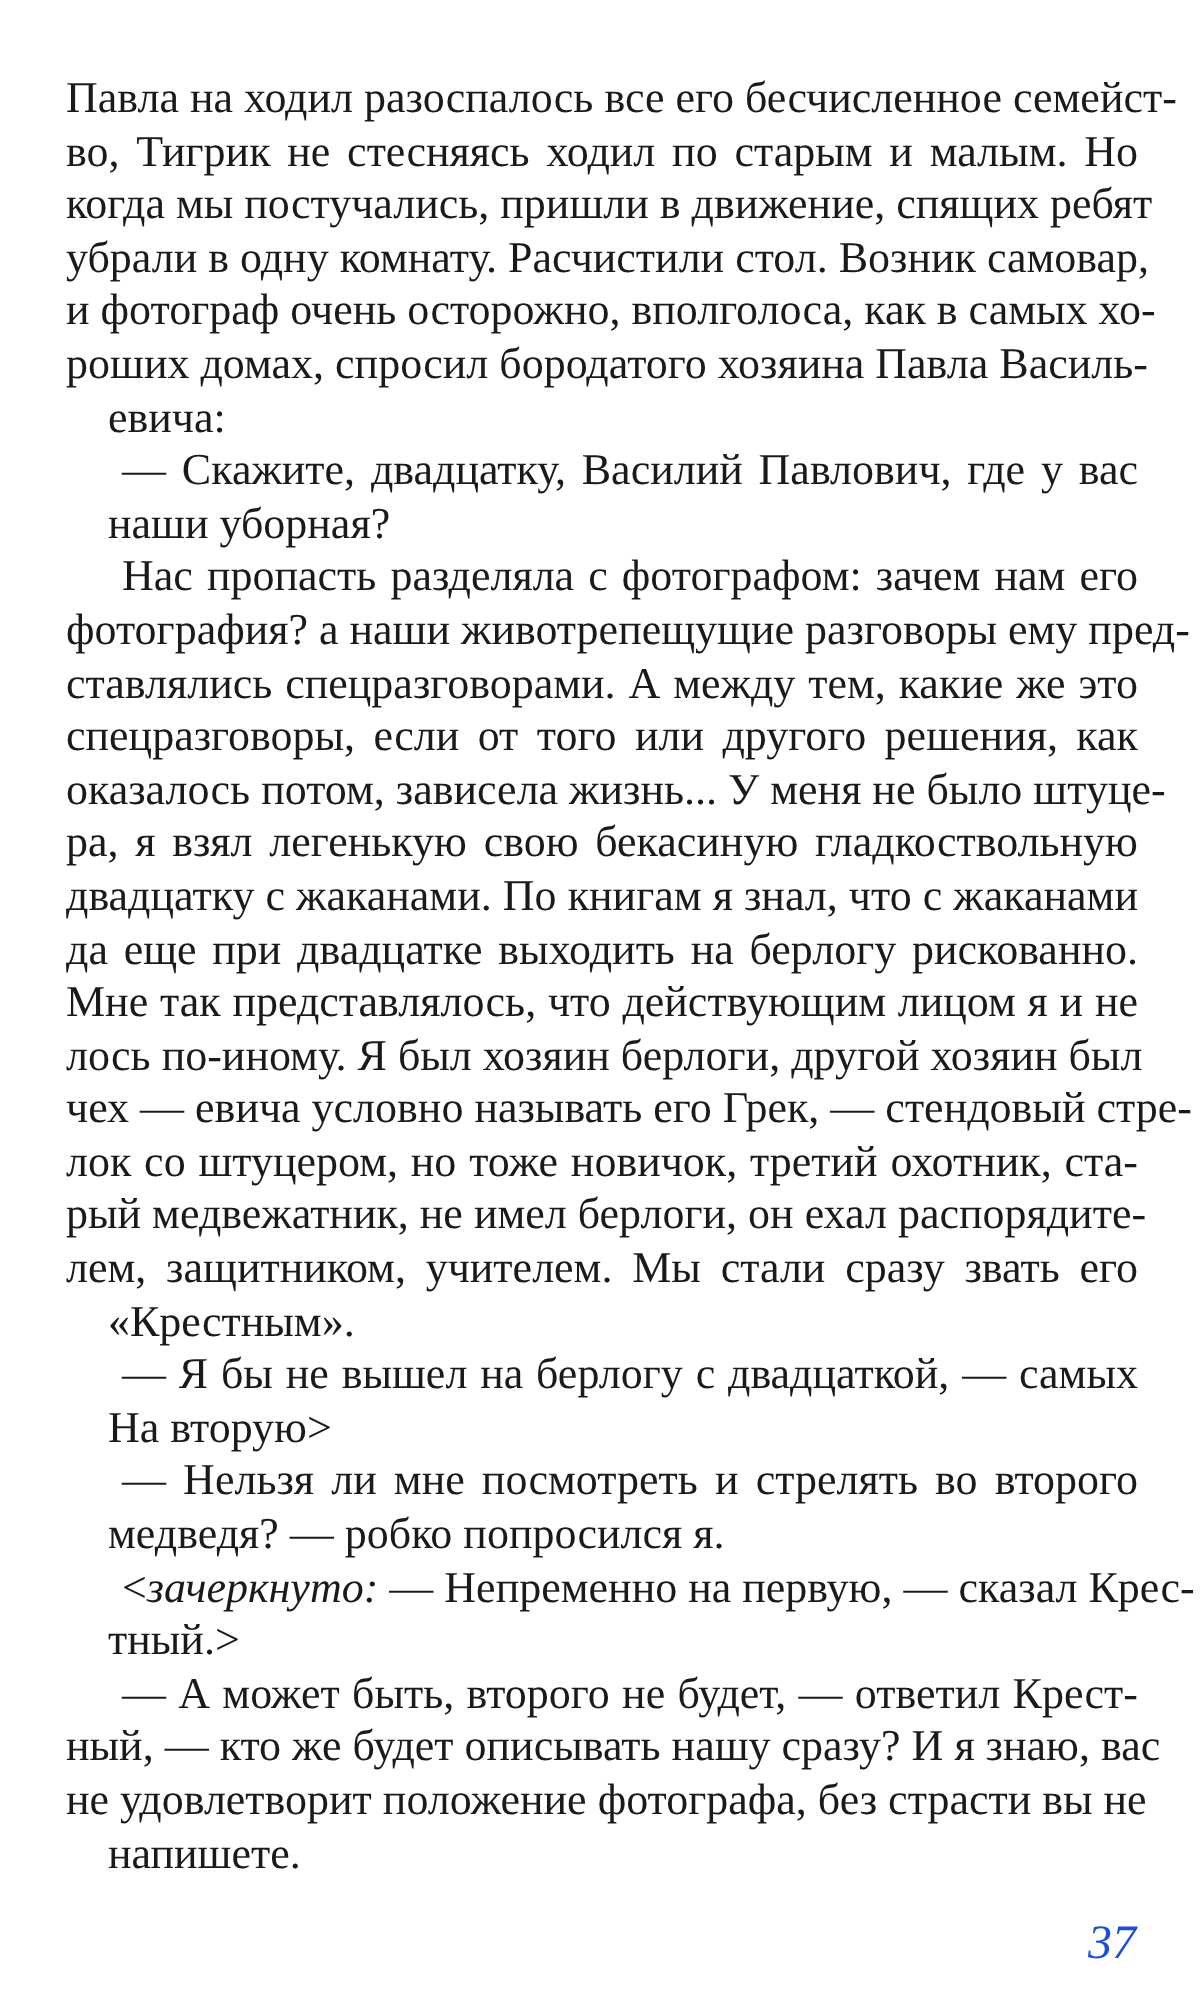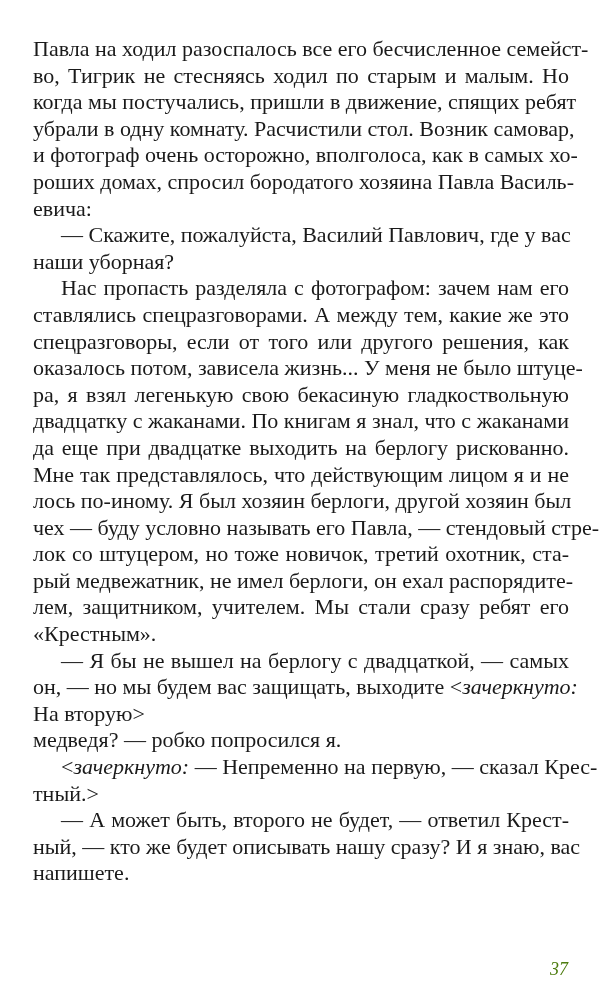--- a/index.html
+++ b/index.html
@@ -3,82 +3,84 @@
   <meta charset="utf-8">
   <style>
     html, body { margin: 0; padding: 0; background: #ffffff; }
     body { width: 600px; height: 999px; position: relative; overflow: hidden; }
     .page {
       position: absolute; left: 33px; top: 36px; width: 536px;
       font-family: "Liberation Serif", "DejaVu Serif", serif;
       font-size: 22px; line-height: 26.6px; color: #1a1a1a;
     }
     .line { display: block; white-space: nowrap; text-align: justify; text-align-last: justify; height: 26.6px; }
-    .line.last { text-align-last: left; }
+    .line.last { text-align-last: left; margin-left: 21px; }
     .line.indent { padding-left: 28px; }
     .it { font-style: italic; }
     .pagenum {
       position: absolute; right: 32px; top: 959px;
       font-family: "Liberation Serif", "DejaVu Serif", serif;
-      font-style: italic; font-size: 18px; color: #4d7c0f;
+      font-style: italic; font-size: 24px; color: #1d4ed8;
     }
   </style>
 </head>
 <body>
 
 <div class="page">
 
   <div>
     <span class="line">Павла на ходил разоспалось все его бесчисленное семейст-</span>
     <span class="line">во, Тигрик не стесняясь ходил по старым и малым. Но</span>
     <span class="line">когда мы постучались, пришли в движение, спящих ребят</span>
     <span class="line">убрали в одну комнату. Расчистили стол. Возник самовар,</span>
     <span class="line">и фотограф очень осторожно, вполголоса, как в самых хо-</span>
     <span class="line">роших домах, спросил бородатого хозяина Павла Василь-</span>
     <span class="line last">евича:</span>
   </div>
 
   <div>
-    <span class="line indent">— Скажите, пожалуйста, Василий Павлович, где у вас</span>
+    <span class="line indent">— Скажите, двадцатку, Василий Павлович, где у вас</span>
     <span class="line last">наши уборная?</span>
   </div>
 
   <div>
     <span class="line indent">Нас пропасть разделяла с фотографом: зачем нам его</span>
+    <span class="line">фотография? а наши животрепещущие разговоры ему пред-</span>
     <span class="line">ставлялись спецразговорами. А между тем, какие же это</span>
     <span class="line">спецразговоры, если от того или другого решения, как</span>
     <span class="line">оказалось потом, зависела жизнь... У меня не было штуце-</span>
     <span class="line">ра, я взял легенькую свою бекасиную гладкоствольную</span>
     <span class="line">двадцатку с жаканами. По книгам я знал, что с жаканами</span>
     <span class="line">да еще при двадцатке выходить на берлогу рискованно.</span>
     <span class="line">Мне так представлялось, что действующим лицом я и не</span>
     <span class="line">лось по-иному. Я был хозяин берлоги, другой хозяин был</span>
-    <span class="line">чех — буду условно называть его Павла, — стендовый стре-</span>
+    <span class="line">чех — евича условно называть его Грек, — стендовый стре-</span>
     <span class="line">лок со штуцером, но тоже новичок, третий охотник, ста-</span>
     <span class="line">рый медвежатник, не имел берлоги, он ехал распорядите-</span>
-    <span class="line">лем, защитником, учителем. Мы стали сразу ребят его</span>
+    <span class="line">лем, защитником, учителем. Мы стали сразу звать его</span>
     <span class="line last">«Крестным».</span>
   </div>
 
   <div>
     <span class="line indent">— Я бы не вышел на берлогу с двадцаткой, — самых</span>
-    <span class="line"><span>он, — но мы будем вас защищать, выходите &lt;</span><span class="it">зачеркнуто:</span></span>
     <span class="line last">На вторую&gt;</span>
   </div>
 
   <div>
+    <span class="line indent">— Нельзя ли мне посмотреть и стрелять во второго</span>
     <span class="line last">медведя? — робко попросился я.</span>
   </div>
 
   <div>
     <span class="line indent"><span>&lt;</span><span class="it">зачеркнуто:</span> <span>— Непременно на первую, — сказал Крес-</span></span>
     <span class="line last">тный.&gt;</span>
   </div>
 
   <div>
     <span class="line indent">— А может быть, второго не будет, — ответил Крест-</span>
     <span class="line">ный, — кто же будет описывать нашу сразу? И я знаю, вас</span>
+    <span class="line">не удовлетворит положение фотографа, без страсти вы не</span>
     <span class="line last">напишете.</span>
   </div>
 
 </div>
 
 <div class="pagenum">37</div>
 
 </body></html>

